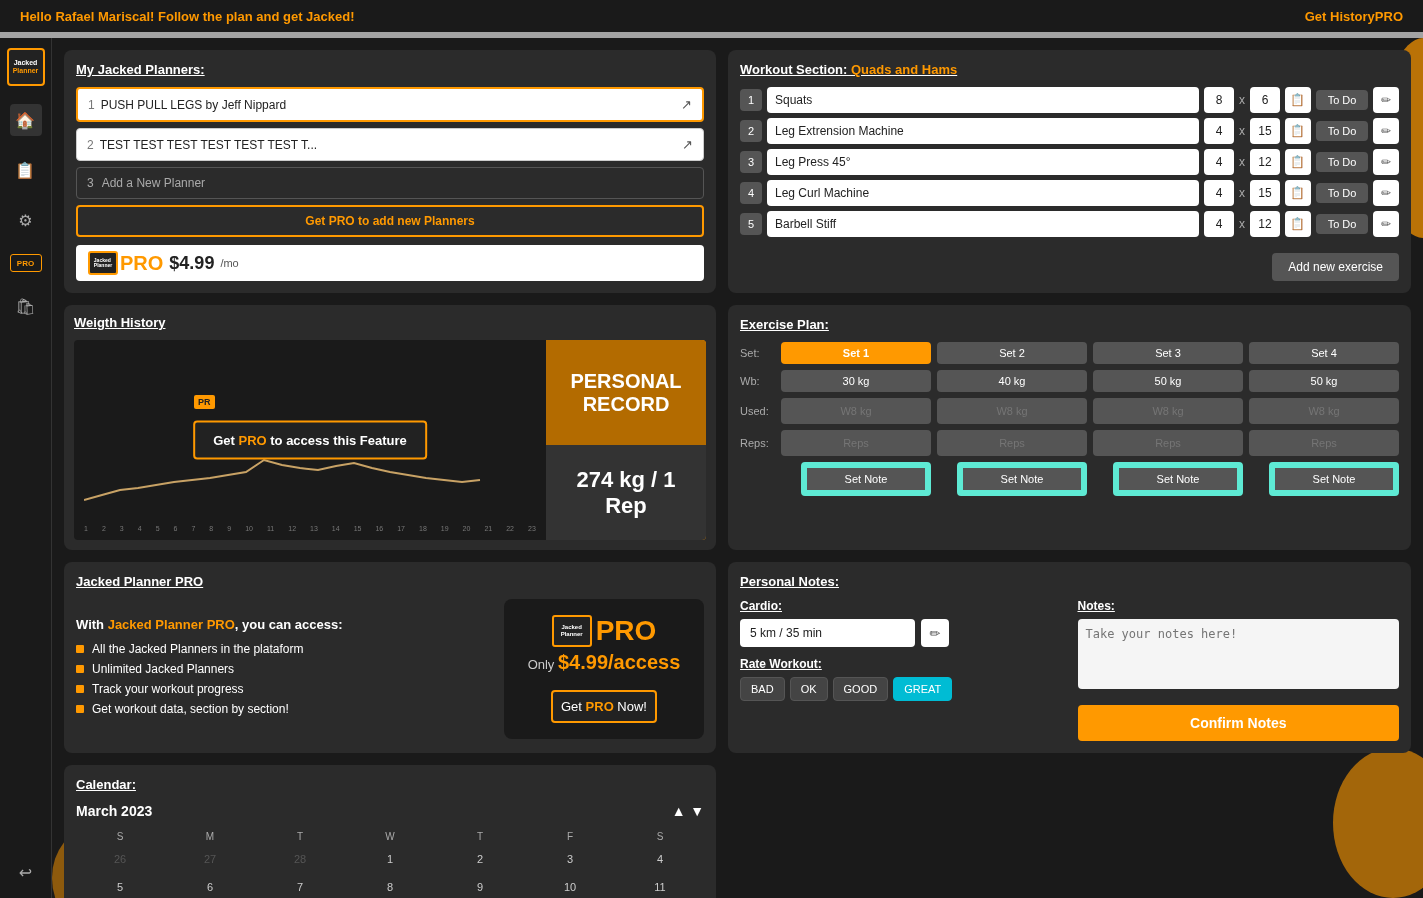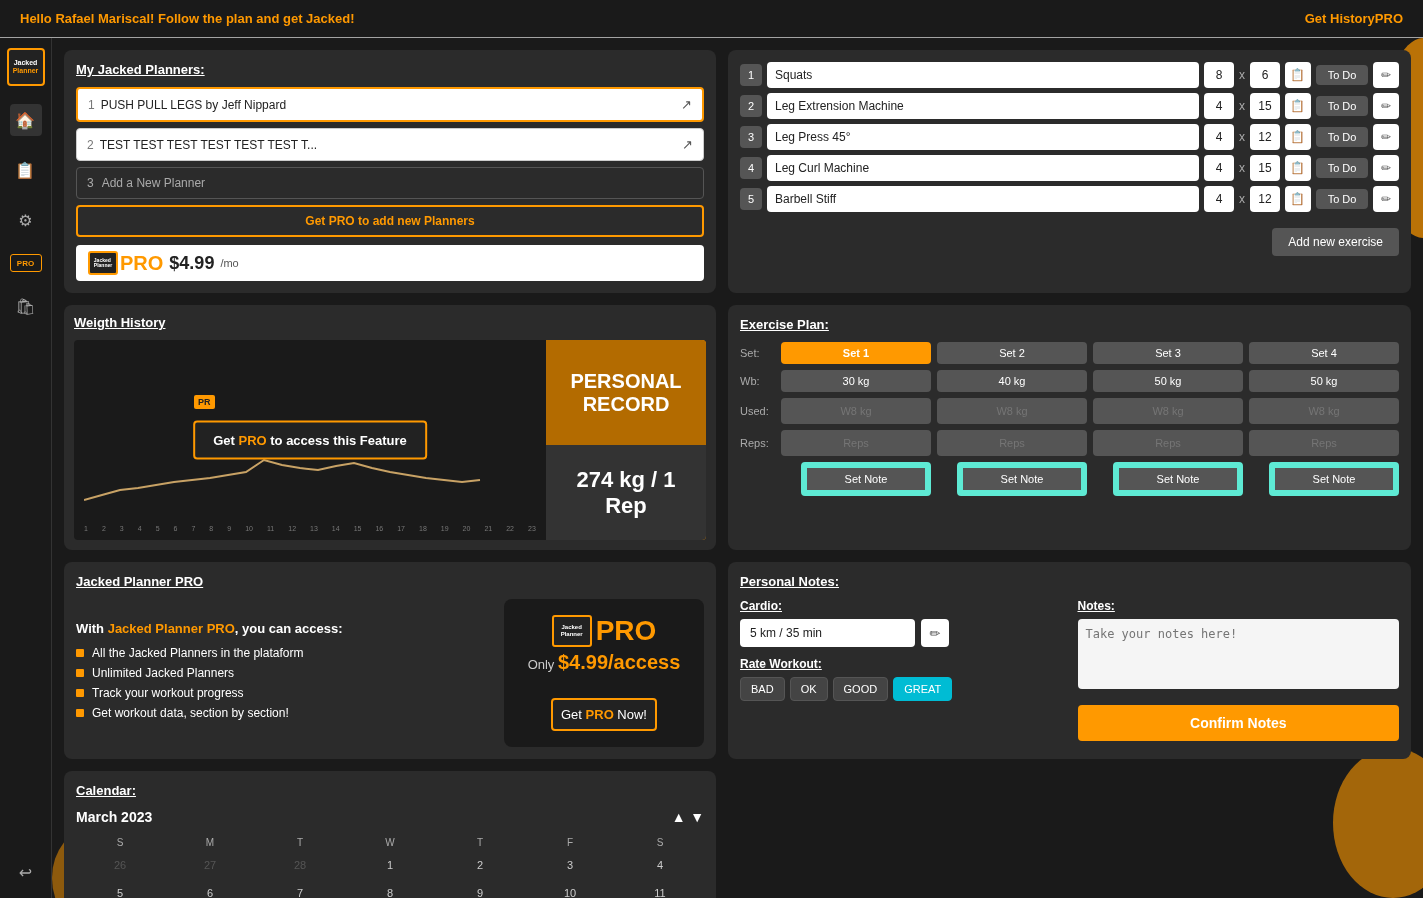--- a/index.html
+++ b/index.html
@@ -13,21 +13,21 @@
 
     
     .top-bar {
       background: #1a1a1a;
       height: 38px;
       display: flex;
       align-items: center;
       justify-content: space-between;
       padding: 0 20px;
       font-size: 13px;
-      border-bottom: 1px solid #a3a3a3;
+      border-bottom: 6px solid #a3a3a3;
     }
     .top-bar .greeting { color: #ccc; }
     .top-bar .greeting span { color: #f90; font-weight: bold; }
     .top-bar .get-pro { color: #ccc; }
     .top-bar .get-pro span { color: #f90; font-weight: bold; }
 
     
     .main-wrapper {
       display: flex;
       height: calc(898px - 38px);
@@ -561,21 +561,21 @@
     .pro-cta-price { font-size: 13px; color: #ccc; margin: 4px 0; }
     .pro-cta-price span { font-size: 20px; font-weight: bold; color: #f90; }
     .btn-get-pro-now {
       background: #222;
       border: 2px solid #f90;
       border-radius: 4px;
       padding: 7px 8px;
       color: #fff;
       font-size: 13px;
       cursor: pointer;
-      margin-top: 20px;
+      margin-top: 12px;
     }
     .btn-get-pro-now span { color: #f90; font-weight: bold; }
 
     
     .notes-panel {
       grid-column: 2;
       grid-row: 3;
     }
     .notes-inner {
       display: flex;
@@ -760,20 +760,23 @@
         <div class="cal-day">14</div>
         <div class="cal-day">15</div>
         <div class="cal-day">16</div>
         <div class="cal-day">17</div>
         <div class="cal-day">18</div>
 
       </div>
     </div>
 
     <div class="panel workout-panel" style="grid-column:2;grid-row:1;">
+      <div class="workout-title">
+        <span>Workout Section: </span><span class="workout-subtitle">Quads and Hams</span>
+      </div>
 
       <div class="exercise-row">
         <div class="ex-num">1</div>
         <input class="ex-name-input" value="Squats" style="">
         <input class="ex-num-small" value="8" style="">
         <span class="ex-x">x</span>
         <input class="ex-num-small" value="6" style="">
         <button class="ex-icon-btn">📋</button>
         <button class="ex-todo">To Do</button>
         <button class="ex-icon-btn">✏</button>

